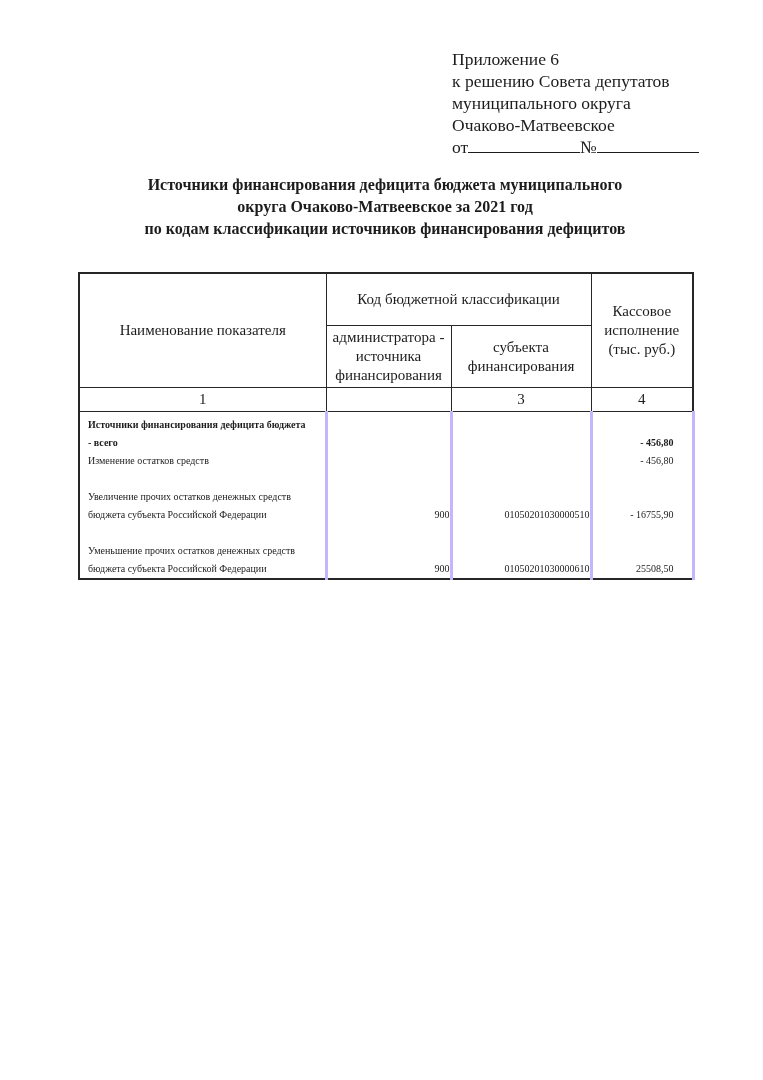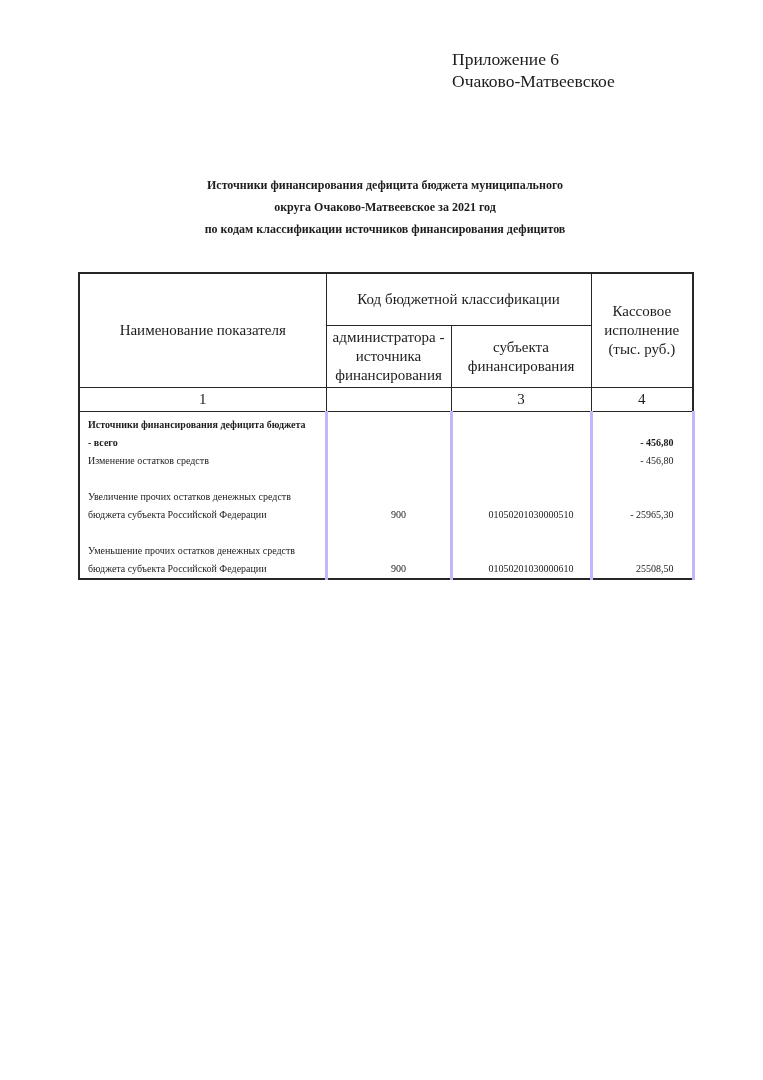--- a/index.html
+++ b/index.html
@@ -34,21 +34,21 @@
   .u2 { width: 102px; }
 
   
   .title-block {
     position: absolute;
     left: 40px;
     top: 174px;
     width: 690px;
     text-align: center;
     font-weight: bold;
-    font-size: 12px;
+    font-size: 16px;
     line-height: 22px;
   }
 
   
   .table-wrap { position: absolute; left: 78px; top: 272px; }
   table.budget {
     border-collapse: collapse;
     table-layout: fixed;
     width: 614px;
     border: 2px solid #262626;
@@ -79,34 +79,39 @@
     border-left: 1px solid #262626;
     border-right: 3px solid #c4b5fd;
     border-top: none;
     border-bottom: none;
     font-size: 10px;
     line-height: 18px;
     vertical-align: bottom;
     padding: 0;
   }
   tbody td.name { text-align: left; padding-left: 8px; padding-right: 14px; }
-  tbody td.code { text-align: center; padding-left: 20px; }
+  tbody td.code { text-align: right; padding-left: 20px; }
   tbody td.cash { text-align: right; padding-right: 18px; }
   tbody tr.first td { padding-top: 4px; }
   tbody tr.spacer { height: 18px; }
   tbody tr.bold td { font-weight: bold; }
 </style>
 </head>
 <body>
 
 <div class="page">
 
   <div class="ref-block">
     <div class="ref-line">Приложение 6</div>
+    <div class="ref-line">к решению Совета депутатов</div>
+    <div class="ref-line">муниципального округа</div>
     <div class="ref-line">Очаково-Матвеевское</div>
+    <div class="ref-line">
+      <span>от</span><span class="uline u1"></span><span>№</span><span class="uline u2"></span>
+    </div>
   </div>
 
   <div class="title-block">
     <div>Источники финансирования дефицита бюджета муниципального</div>
     <div>округа Очаково-Матвеевское за 2021 год</div>
     <div>по кодам классификации источников финансирования дефицитов</div>
   </div>
 
   <div class="table-wrap">
     <table class="budget">
@@ -149,21 +154,21 @@
         <tr class="spacer">
           <td class="name"></td>
             <td class="code"></td>
             <td class="code"></td>
             <td class="cash"></td>
         </tr>
         <tr>
           <td class="name">Увеличение прочих остатков денежных средств бюджета субъекта Российской Федерации</td>
           <td class="code">900</td>
           <td class="code">01050201030000510</td>
-          <td class="cash">- 25965,30</td>
+          <td class="cash">- 16755,90</td>
         </tr>
         <tr class="spacer">
           <td class="name"></td>
             <td class="code"></td>
             <td class="code"></td>
             <td class="cash"></td>
         </tr>
         <tr>
           <td class="name">Уменьшение прочих остатков денежных средств бюджета субъекта Российской Федерации</td>
           <td class="code">900</td>

